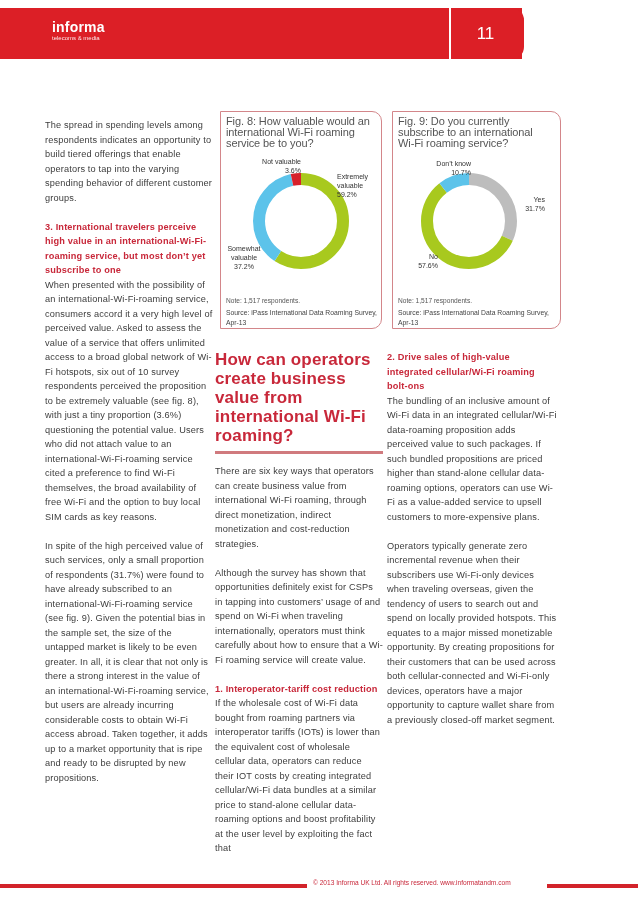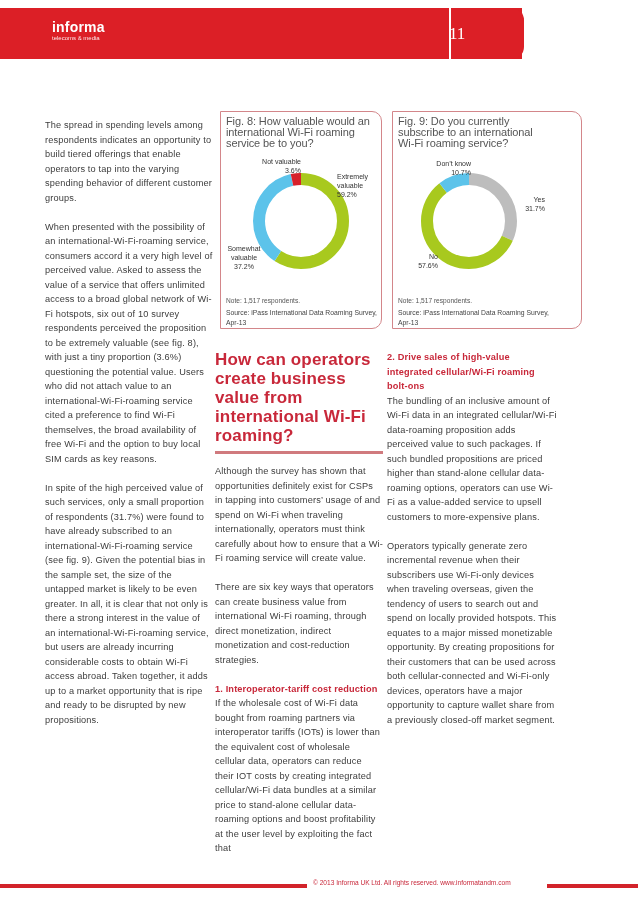--- a/index.html
+++ b/index.html
@@ -5,39 +5,39 @@
   html, body { margin: 0; padding: 0; }
   body { width: 638px; height: 903px; background: #ffffff; position: relative; overflow: hidden;
          font-family: "DejaVu Sans", sans-serif; color: #333; }
   .header { position: absolute; left: 0; top: 8px; width: 522px; height: 51px; background: #dc1f26; }
   .header-page { position: absolute; left: 448px; top: 8px; width: 74px; height: 51px; background: #dc1f26;
                  border-left: 2px solid #ffffff; border-radius: 0 12px 12px 0; margin-left: 0; }
   .header-page.r { left: 449px; width: 73px; }
   .logo { position: absolute; left: 52px; top: 20px; color: #fff; }
   .logo-main { font-family: "Liberation Sans", sans-serif; font-weight: bold; font-size: 14px; line-height: 14px; letter-spacing: 0.2px; }
   .logo-sub { font-family: "Liberation Sans", sans-serif; font-size: 6px; line-height: 8px; opacity: 0.9; }
-  .page-num { position: absolute; left: 449px; top: 8px; width: 73px; height: 51px; line-height: 51px; 
-              color: #fff; font-family: Liberation Serif, serif; font-size: 17px; }
+  .page-num { position: absolute; left: 449px; top: 8px; width: 73px; height: 51px; line-height: 51px; text-align: center;
+              color: #fff; font-family: Liberation Sans, sans-serif; font-size: 17px; }
 
   .col { position: absolute; font-family: "Liberation Sans", sans-serif; font-size: 9.2px; line-height: 14.5px; color: #3c3c3c; letter-spacing: 0.15px; }
   .col p { margin: 0 0 14.5px 0; }
   .col p.tight { margin: 0; }
   .sub { color: #c8283a; font-weight: bold; display: block; }
 
   .col1 { left: 45px; top: 118px; width: 168px; }
   .col2 { left: 215px; top: 350px; width: 168px; }
   .col3 { left: 387px; top: 350px; width: 170px; }
 
   .h2 { font-family: Liberation Sans, sans-serif; color: #c8283a; font-size: 17px; line-height 19px; line-height: 19px; margin: 0; }
   .h2-rule { height: 3px; background: #d07a7e; margin: 6px 0 10px 0; }
 
   .fig { position: absolute; border: 1.5px solid #d3868a; border-radius: 0 10px 10px 0; box-sizing: border-box;
          font-family: "Liberation Sans", sans-serif; color: #555; }
   .fig8 { left: 220px; top: 111px; width: 162px; height: 218px; }
-  .fig9 { left: 392px; top: 111px; width: 190px; height: 218px; }
+  .fig9 { left: 392px; top: 111px; width: 169px; height: 218px; }
   .fig-title { position: absolute; left: 5px; top: 4px; width: 150px; font-size: 11px; line-height: 11px; color: #555; letter-spacing: -0.1px; }
   .fig-note { position: absolute; left: 5px; top: 185px; font-size: 6.6px; color: #555; }
   .fig-source { position: absolute; left: 5px; top: 196px; width: 152px; font-size: 6.8px; line-height: 10px; color: #444; }
   .donut { position: absolute; }
   .lbl { position: absolute; font-size: 7px; line-height: 9px; color: #333; }
 
   .footer-left { position: absolute; left: 0; top: 884px; width: 307px; height: 4px; background: #d2232a; }
   .footer-right { position: absolute; left: 547px; top: 884px; width: 91px; height: 4px; background: #d2232a; }
   .footer-text { position: absolute; left: 313px; top: 879px; font-family: "Liberation Sans", sans-serif; font-size: 6.6px; color: #c8283a; white-space: nowrap; }
 </style>
@@ -47,20 +47,23 @@
 <div class="header"></div>
 <div class="logo">
   <div class="logo-main">informa</div>
   <div class="logo-sub">telecoms &amp; media</div>
 </div>
 <div class="header-page r"></div>
 <div class="page-num">11</div>
 
 <div class="col col1">
   <p>The spread in spending levels among respondents indicates an opportunity to build tiered offerings that enable operators to tap into the varying spending behavior of different customer groups.</p>
+  <p class="tight">
+      <span class="sub">3. International travelers perceive high value in an international-Wi-Fi-roaming service, but most don’t yet subscribe to one</span>
+    </p>
   <p>When presented with the possibility of an international-Wi-Fi-roaming service, consumers accord it a very high level of perceived value. Asked to assess the value of a service that offers unlimited access to a broad global network of Wi-Fi hotspots, six out of 10 survey respondents perceived the proposition to be extremely valuable (see fig. 8), with just a tiny proportion (3.6%) questioning the potential value. Users who did not attach value to an international-Wi-Fi-roaming service cited a preference to find Wi-Fi themselves, the broad availability of free Wi-Fi and the option to buy local SIM cards as key reasons.</p>
   <p>In spite of the high perceived value of such services, only a small proportion of respondents (31.7%) were found to have already subscribed to an international-Wi-Fi-roaming service (see fig. 9). Given the potential bias in the sample set, the size of the untapped market is likely to be even greater. In all, it is clear that not only is there a strong interest in the value of an international-Wi-Fi-roaming service, but users are already incurring considerable costs to obtain Wi-Fi access abroad. Taken together, it adds up to a market opportunity that is ripe and ready to be disrupted by new propositions.</p>
 </div>
 
 <div class="fig fig8">
   <div class="fig-title">Fig. 8: How valuable would an international Wi-Fi roaming service be to you?</div>
   <svg class="donut" style="left:30px; top:59px;" width="100" height="100" viewBox="0 0 100 100">
     <g transform="rotate(-90 50 50)">
 
       <circle cx="50" cy="50" r="42" fill="none" stroke="#a8c91e" stroke-width="12" stroke-dasharray="156.22 263.89" stroke-dashoffset="0"></circle>
@@ -107,22 +110,22 @@
     <div>No</div>
       <div>57.6%</div>
   </div>
   <div class="fig-note">Note: 1,517 respondents.</div>
   <div class="fig-source">Source: iPass International Data Roaming Survey, Apr-13</div>
 </div>
 
 <div class="col col2">
   <h2 class="h2">How can operators create business value from international Wi-Fi roaming?</h2>
   <div class="h2-rule"></div>
+  <p>There are six key ways that operators can create business value from international Wi-Fi roaming, through direct monetization, indirect monetization and cost-reduction strategies.</p>
   <p>Although the survey has shown that opportunities definitely exist for CSPs in tapping into customers’ usage of and spend on Wi-Fi when traveling internationally, operators must think carefully about how to ensure that a Wi-Fi roaming service will create value.</p>
-  <p>There are six key ways that operators can create business value from international Wi-Fi roaming, through direct monetization, indirect monetization and cost-reduction strategies.</p>
   <p class="tight">
       <span class="sub">1. Interoperator-tariff cost reduction</span>
     </p>
   <p>If the wholesale cost of Wi-Fi data bought from roaming partners via interoperator tariffs (IOTs) is lower than the equivalent cost of wholesale cellular data, operators can reduce their IOT costs by creating integrated cellular/Wi-Fi data bundles at a similar price to stand-alone cellular data-roaming options and boost profitability at the user level by exploiting the fact that</p>
 </div>
 
 <div class="col col3">
   <p class="tight">
       <span class="sub">2. Drive sales of high-value integrated cellular/Wi-Fi roaming bolt-ons</span>
     </p>

